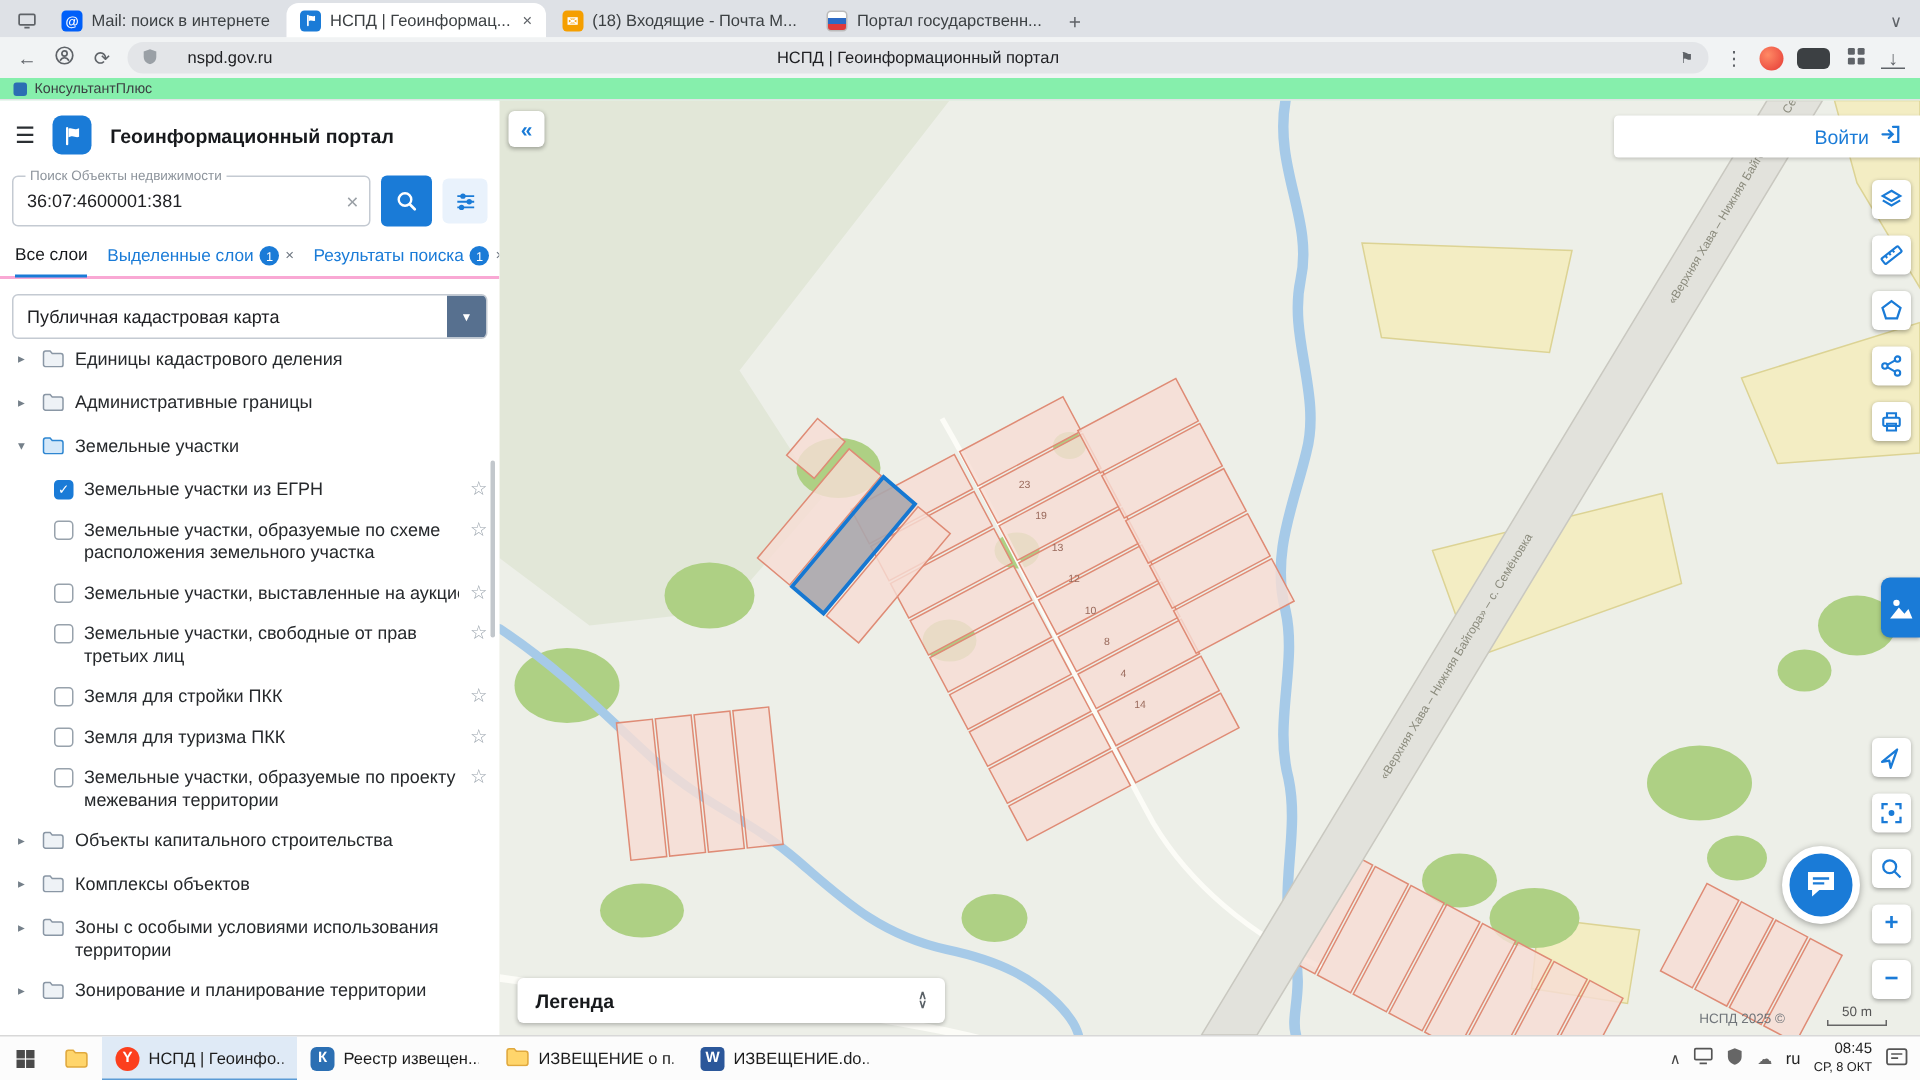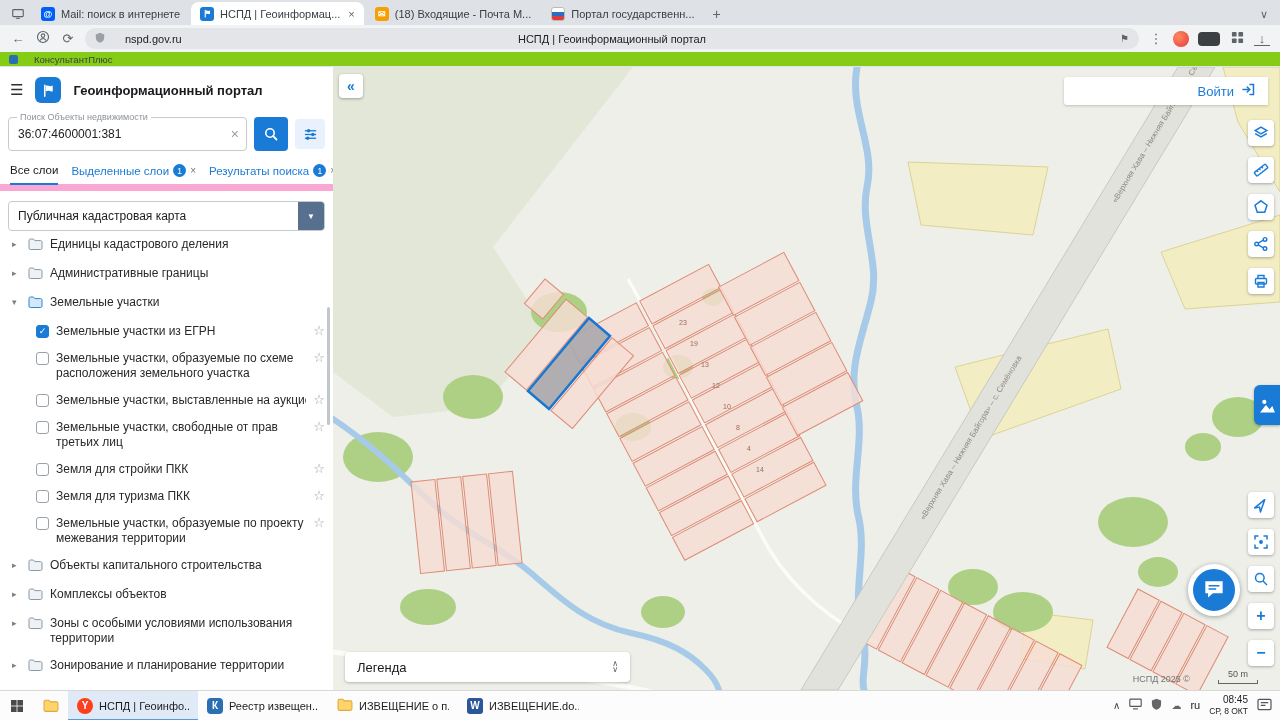--- a/index.html
+++ b/index.html
@@ -23,40 +23,40 @@
   .ts-right{margin-left:auto;color:#5f6368;font-size:11px;display:flex;align-items:center;gap:8px;padding:0 6px 4px;}
 
   .navbar{height:27px;background:#f1f3f4;display:flex;align-items:center;padding:0 10px;gap:9px;flex:none;}
   .nav-glyph{color:#5f6368;font-size:13px;width:16px;text-align:center;flex:none;}
   .omnibox{flex:1;height:21px;background:#e3e5e8;border-radius:11px;display:flex;align-items:center;gap:20px;padding:0 10px;position:relative;font-size:11px;color:#202124;min-width:0;}
   .omni-title{position:absolute;left:0;right:0;text-align:center;font-size:11px;color:#202124;}
   .omni-flag{margin-left:auto;color:#5f6368;font-size:10px;}
   .avatar{width:16px;height:16px;border-radius:50%;background:radial-gradient(circle at 35% 35%,#ff8a65,#e53935);flex:none;}
   .widget-dark{width:22px;height:14px;background:#3c4043;border-radius:4px;flex:none;}
 
-  .bookmarks{height:15px;background:#84cc16;border-bottom:1px solid #e1e3e6;display:flex;align-items:center;gap:16px;padding:0 9px;font-size:9.5px;color:#3c4043;flex:none;}
+  .bookmarks{height:15px;background:#86efac;border-bottom:1px solid #e1e3e6;display:flex;align-items:center;gap:5px;padding:0 9px;font-size:9.5px;color:#3c4043;flex:none;}
   .bm-icon{width:9px;height:9px;background:#2b6fb3;border-radius:2px;flex:none;}
 
   
   .app{flex:1;display:flex;min-height:0;}
 
   .sidebar{width:333px;flex:none;background:#fff;position:relative;overflow:hidden;}
   .sb-header{display:flex;align-items:center;gap:12px;padding:10px 10px 8px;}
   .hamburger{font-size:15px;color:#2b2f33;}
   .logo-badge{width:26px;height:26px;background:#1a7bd7;border-radius:6px;display:flex;align-items:center;justify-content:center;flex:none;}
   .sb-title{font-size:13px;font-weight:bold;color:#17191c;}
   .search-row{display:flex;align-items:center;gap:7px;padding:6px 8px 2px;}
   .search-box{position:relative;flex:1;height:34px;border:1px solid #c4cad2;border-radius:4px;background:#fff;}
   .search-label{position:absolute;top:-6px;left:8px;font-size:9px;color:#8d949c;background:#fff;padding:0 3px;white-space:nowrap;}
   .search-value{font-size:12px;color:#202124;line-height:32px;padding:0 20px 0 9px;}
   .search-clear{position:absolute;right:7px;top:50%;transform:translateY(-50%);color:#9aa0a6;font-size:14px;}
   .search-btn{width:34px;height:34px;border-radius:4px;background:#1a7bd7;display:flex;align-items:center;justify-content:center;flex:none;}
   .filter-btn{width:30px;height:30px;border-radius:4px;background:#e9f2fc;display:flex;align-items:center;justify-content:center;flex:none;}
 
-  .sb-tabs{display:flex;align-items:center;gap:13px;padding:11px 10px 0;border-bottom:7px solid #f9a8d4;font-size:11.5px;}
+  .sb-tabs{display:flex;align-items:center;gap:13px;padding:11px 10px 0;border-bottom:2px solid #f9a8d4;font-size:11.5px;}
   .sb-tab{display:flex;align-items:center;gap:4px;padding-bottom:7px;color:#1a7bd7;white-space:nowrap;}
   .sb-tab.active{color:#17191c;border-bottom:2px solid #1a7bd7;margin-bottom:-1px;}
   .badge{width:13px;height:13px;border-radius:50%;background:#1a7bd7;color:#fff;font-size:8.5px;display:flex;align-items:center;justify-content:center;flex:none;}
   .sb-x{color:#6d7680;font-size:10px;}
 
   .basemap{margin:10px 8px 0;height:30px;border:1px solid #c4cad2;border-radius:4px;display:flex;align-items:stretch;overflow:hidden;}
   .basemap-text{flex:1;font-size:12px;color:#202124;padding:0 9px;display:flex;align-items:center;white-space:nowrap;}
   .basemap-caret{width:26px;background:#57708f;color:#fff;font-size:8px;display:flex;align-items:center;justify-content:center;}
   .find-layer{font-size:10.5px;color:#9aa0a6;padding:9px 12px 3px;}
 
@@ -68,28 +68,28 @@
   .star{flex:none;color:#9aa3ac;font-size:13px;line-height:1;}
   .trow.child{padding-left:36px;}
   .cb{flex:none;width:13px;height:13px;border:1.5px solid #98a2ac;border-radius:3px;margin-top:1px;display:flex;align-items:center;justify-content:center;font-size:9px;color:#fff;}
   .cb.checked{background:#1a7bd7;border-color:#1a7bd7;}
   .sb-scroll{position:absolute;right:3px;top:240px;width:3px;height:118px;background:#c2c7cc;border-radius:2px;}
 
   
   .map{flex:1;position:relative;min-width:0;background:#edefe8;overflow:hidden;}
   .map .base{position:absolute;inset:0;width:100%;height:100%;}
   .collapse-btn{position:absolute;left:6px;top:7px;width:24px;height:24px;background:#fff;border-radius:4px;box-shadow:0 1px 3px rgba(0,0,0,.3);color:#1a7bd7;font-size:14px;font-weight:bold;display:flex;align-items:center;justify-content:center;}
-  .login-bar{position:absolute;top:10px;right:12px;width:204px;height:28px;background:#fff;box-shadow:0 1px 3px rgba(0,0,0,.2);border-radius:3px 0 0 3px;display:flex;align-items:center;justify-content:flex-end;gap:7px;padding-right:12px;font-size:13px;color:#1a7bd7;}
+  .login-bar{position:absolute;top:10px;right:0;width:204px;height:28px;background:#fff;box-shadow:0 1px 3px rgba(0,0,0,.2);border-radius:3px 0 0 3px;display:flex;align-items:center;justify-content:flex-end;gap:7px;padding-right:12px;font-size:13px;color:#1a7bd7;}
   .rail{position:absolute;right:6px;display:flex;flex-direction:column;gap:11px;}
   .rail.rtop{top:53px;}
   .rail.rbottom{top:425px;}
   .rail-btn{width:26px;height:26px;background:#fff;border-radius:4px;box-shadow:0 1px 3px rgba(0,0,0,.3);display:flex;align-items:center;justify-content:center;color:#1a7bd7;font-size:16px;font-weight:bold;}
   .side-tab{position:absolute;right:0;top:318px;width:26px;height:40px;background:#1a7bd7;border-radius:6px 0 0 6px;box-shadow:0 1px 3px rgba(0,0,0,.3);display:flex;align-items:center;justify-content:center;}
   .chat-btn{position:absolute;right:40px;top:497px;width:52px;height:52px;border-radius:50%;background:#1a7bd7;border:5px solid #fff;box-shadow:0 1px 5px rgba(0,0,0,.35);display:flex;align-items:center;justify-content:center;}
-  .legendbar{position:absolute;left:12px;bottom:8px;width:285px;height:30px;background:#fff;border-radius:4px;box-shadow:0 1px 3px rgba(0,0,0,.25);display:flex;align-items:center;padding:0 12px;font-size:13px;color:#17191c;}
+  .legendbar{position:absolute;left:12px;bottom:8px;width:285px;height:30px;background:#fff;border-radius:4px;box-shadow:0 1px 3px rgba(0,0,0,.25);display:flex;align-items:center;padding:0 12px;font-size:13px;color:#17191c;font-weight:bold;}
   .legendbar .chevs{margin-left:auto;display:flex;flex-direction:column;line-height:6px;font-size:8px;color:#596066;text-align:center;}
   .attribution{position:absolute;right:90px;bottom:6px;font-size:9px;color:#70757a;}
   .scalebar{position:absolute;right:22px;bottom:6px;width:40px;font-size:9px;color:#555;text-align:center;line-height:1;}
   .scalebar .bar{height:4px;border:1px solid #666;border-top:none;margin-top:1px;}
 
   
   .taskbar{height:30px;flex:none;background:#fcfcfc;border-top:1px solid #d8d8d8;display:flex;align-items:center;}
   .tb-btn{width:34px;height:30px;display:flex;align-items:center;justify-content:center;flex:none;}
   .task{height:30px;display:flex;align-items:center;gap:6px;padding:0 9px;font-size:11px;color:#1c1c1c;max-width:130px;}
   .task.active{background:#dfeaf6;box-shadow:inset 0 -2px 0 #5b9bd5;}

